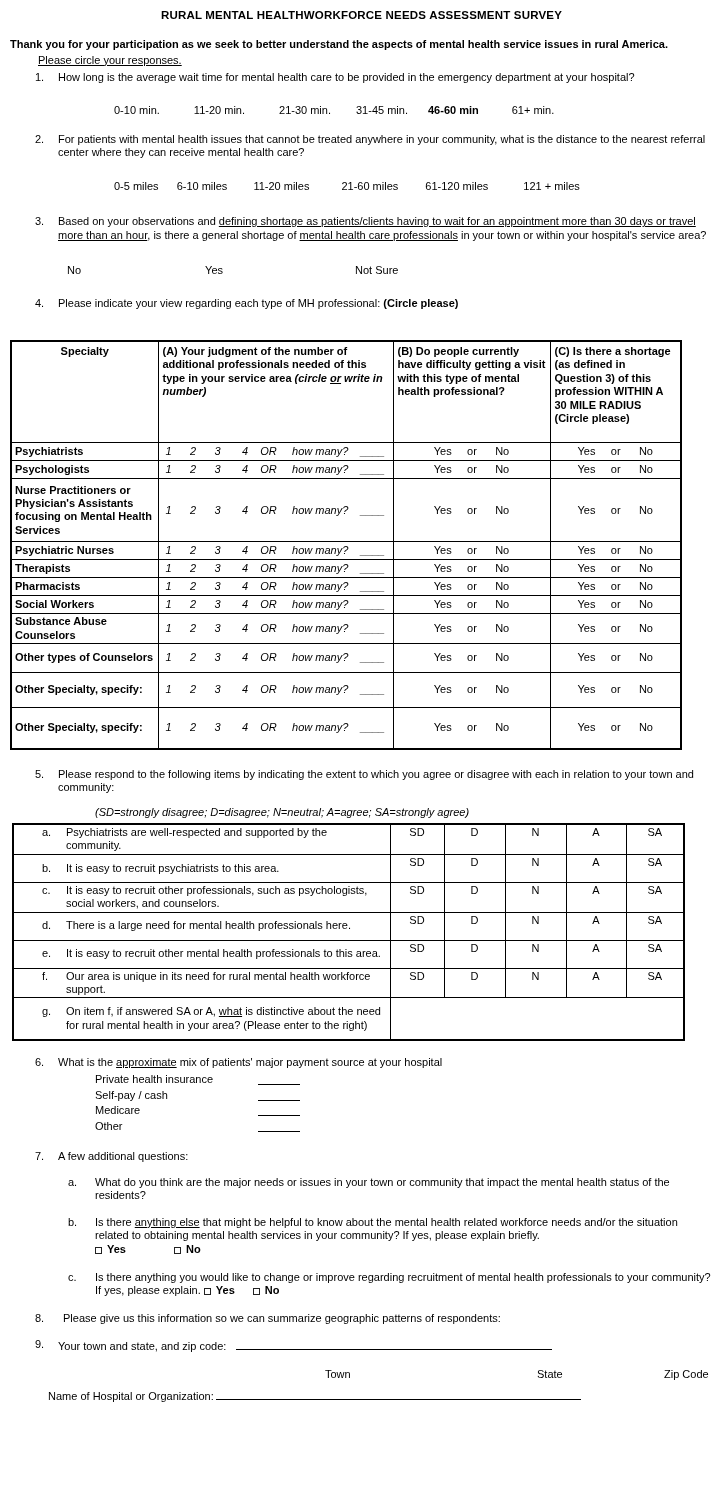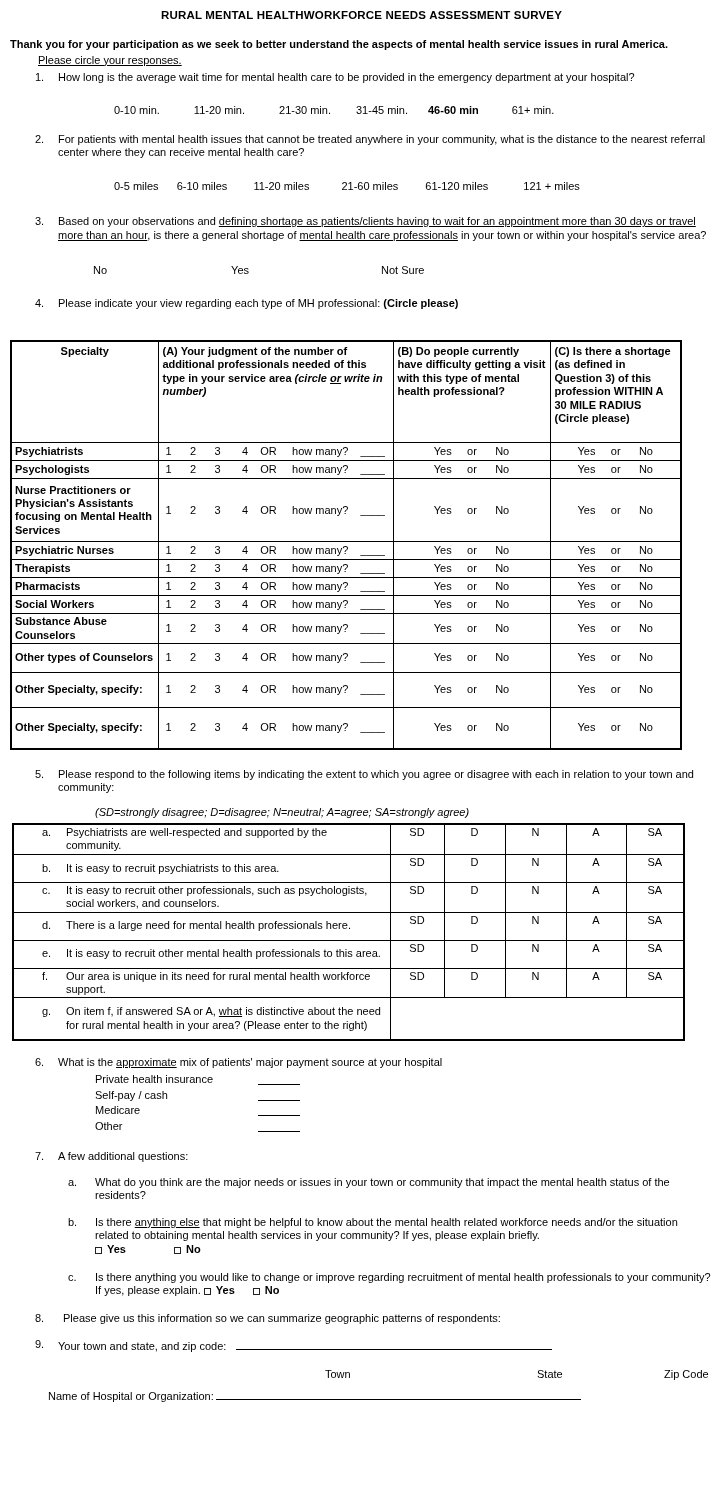--- a/index.html
+++ b/index.html
@@ -24,21 +24,21 @@
   .b { font-weight:bold; }
   .it { font-style:italic; }
 
   
   table { border-collapse:collapse; table-layout:fixed; }
   .t4 { margin:29px 0 0 10px; width:670px; border:2px solid #000; }
   .t4 td { border:1px solid #000; vertical-align:middle; padding:1px 4px; }
   .t4 tr.hdr td { font-weight:bold; vertical-align:top; height:102px; padding-top:3px; }
   .t4 td.spec-h { text-align:center; }
   .t4 td.spec { font-weight:bold; padding-left:3px; }
-  .t4 td.scale { white-space:pre; padding-left:7px; }
+  .t4 td.scale { white-space:pre; padding-left:7px;font-style:italic; }
   .t4 td.yn { text-align:center; white-space:pre; }
   .t4 tr.h1 td { height:18px; }
   .t4 tr.tall td { height:63px; }
   .t4 tr.h2 td { height:29px; }
   .t4 tr.h3 td { height:35px; }
   .t4 tr.h4 td { height:41px; }
 
   
   .t5 { margin:4px 0 0 12px; width:671px; border:2px solid #000; }
   .t5 td { border:1px solid #000; padding:1px 3px; }
@@ -96,21 +96,21 @@
     <span class="qtext">For patients with mental health issues that cannot be treated anywhere in your community, what is the distance to the nearest referral center where they can receive mental health care?</span>
   </div>
   <div class="opts" style="margin-top:20px; padding-left:114px;">
     <span style="margin-right:18px;">0-5 miles</span><span style="margin-right:26px;">6-10 miles</span><span style="margin-right:32px;">11-20 miles</span><span style="margin-right:27px;">21-60 miles</span><span style="margin-right:35px;">61-120 miles</span><span>121 + miles</span>
   </div>
 
   <div class="q" style="margin-top:22px;">
     <span class="qnum">3.</span>
     <span class="qtext"><span>Based on your observations and </span><u>defining shortage as patients/clients having to wait for an appointment more than 30 days or travel more than an hour</u><span>, is there a general shortage of </span><u>mental health care professionals</u><span> in your town or within your hospital's service area?</span></span>
   </div>
-  <div class="opts" style="margin-top:22px; padding-left:93px;">
+  <div class="opts" style="margin-top:22px; padding-left:67px;">
     <span style="margin-right:124px;">No</span><span style="margin-right:132px;">Yes</span><span>Not Sure</span>
   </div>
 
   <div class="q" style="margin-top:20px;">
     <span class="qnum">4.</span>
     <span class="qtext"><span>Please indicate your view regarding each type of MH professional:  </span><span class="b">(Circle please)</span></span>
   </div>
 
   <table class="t4">
     <colgroup>

